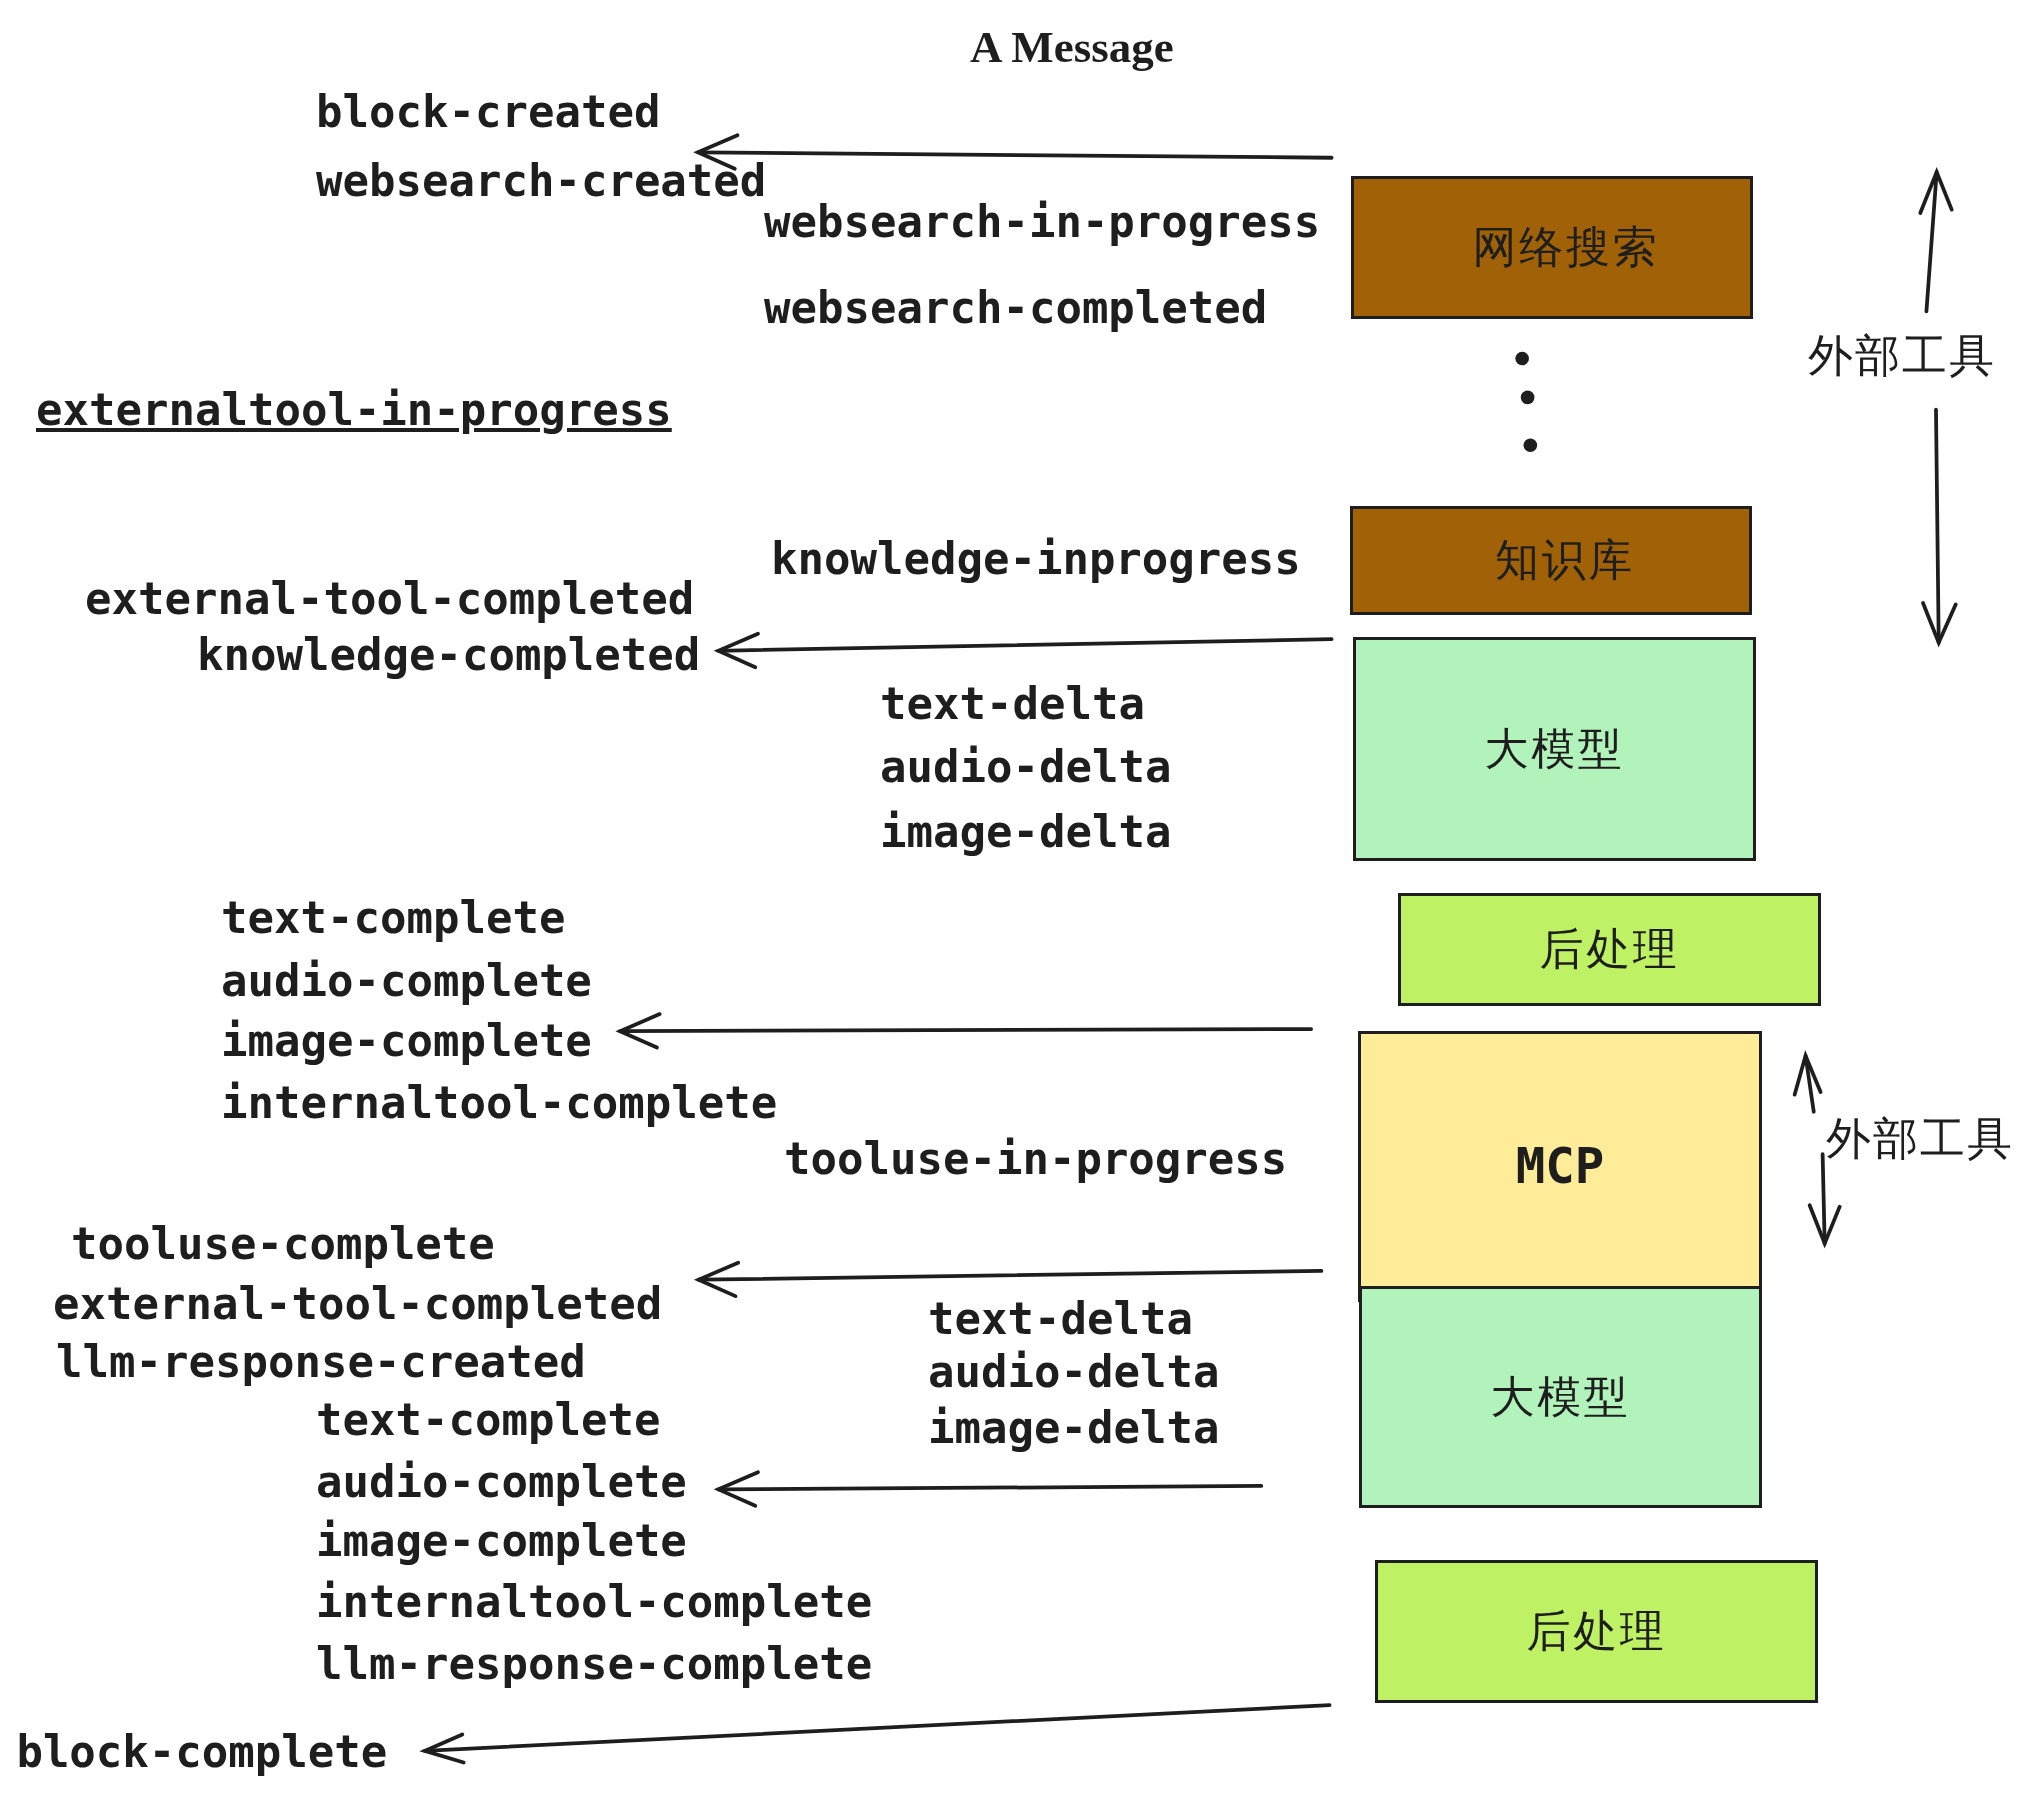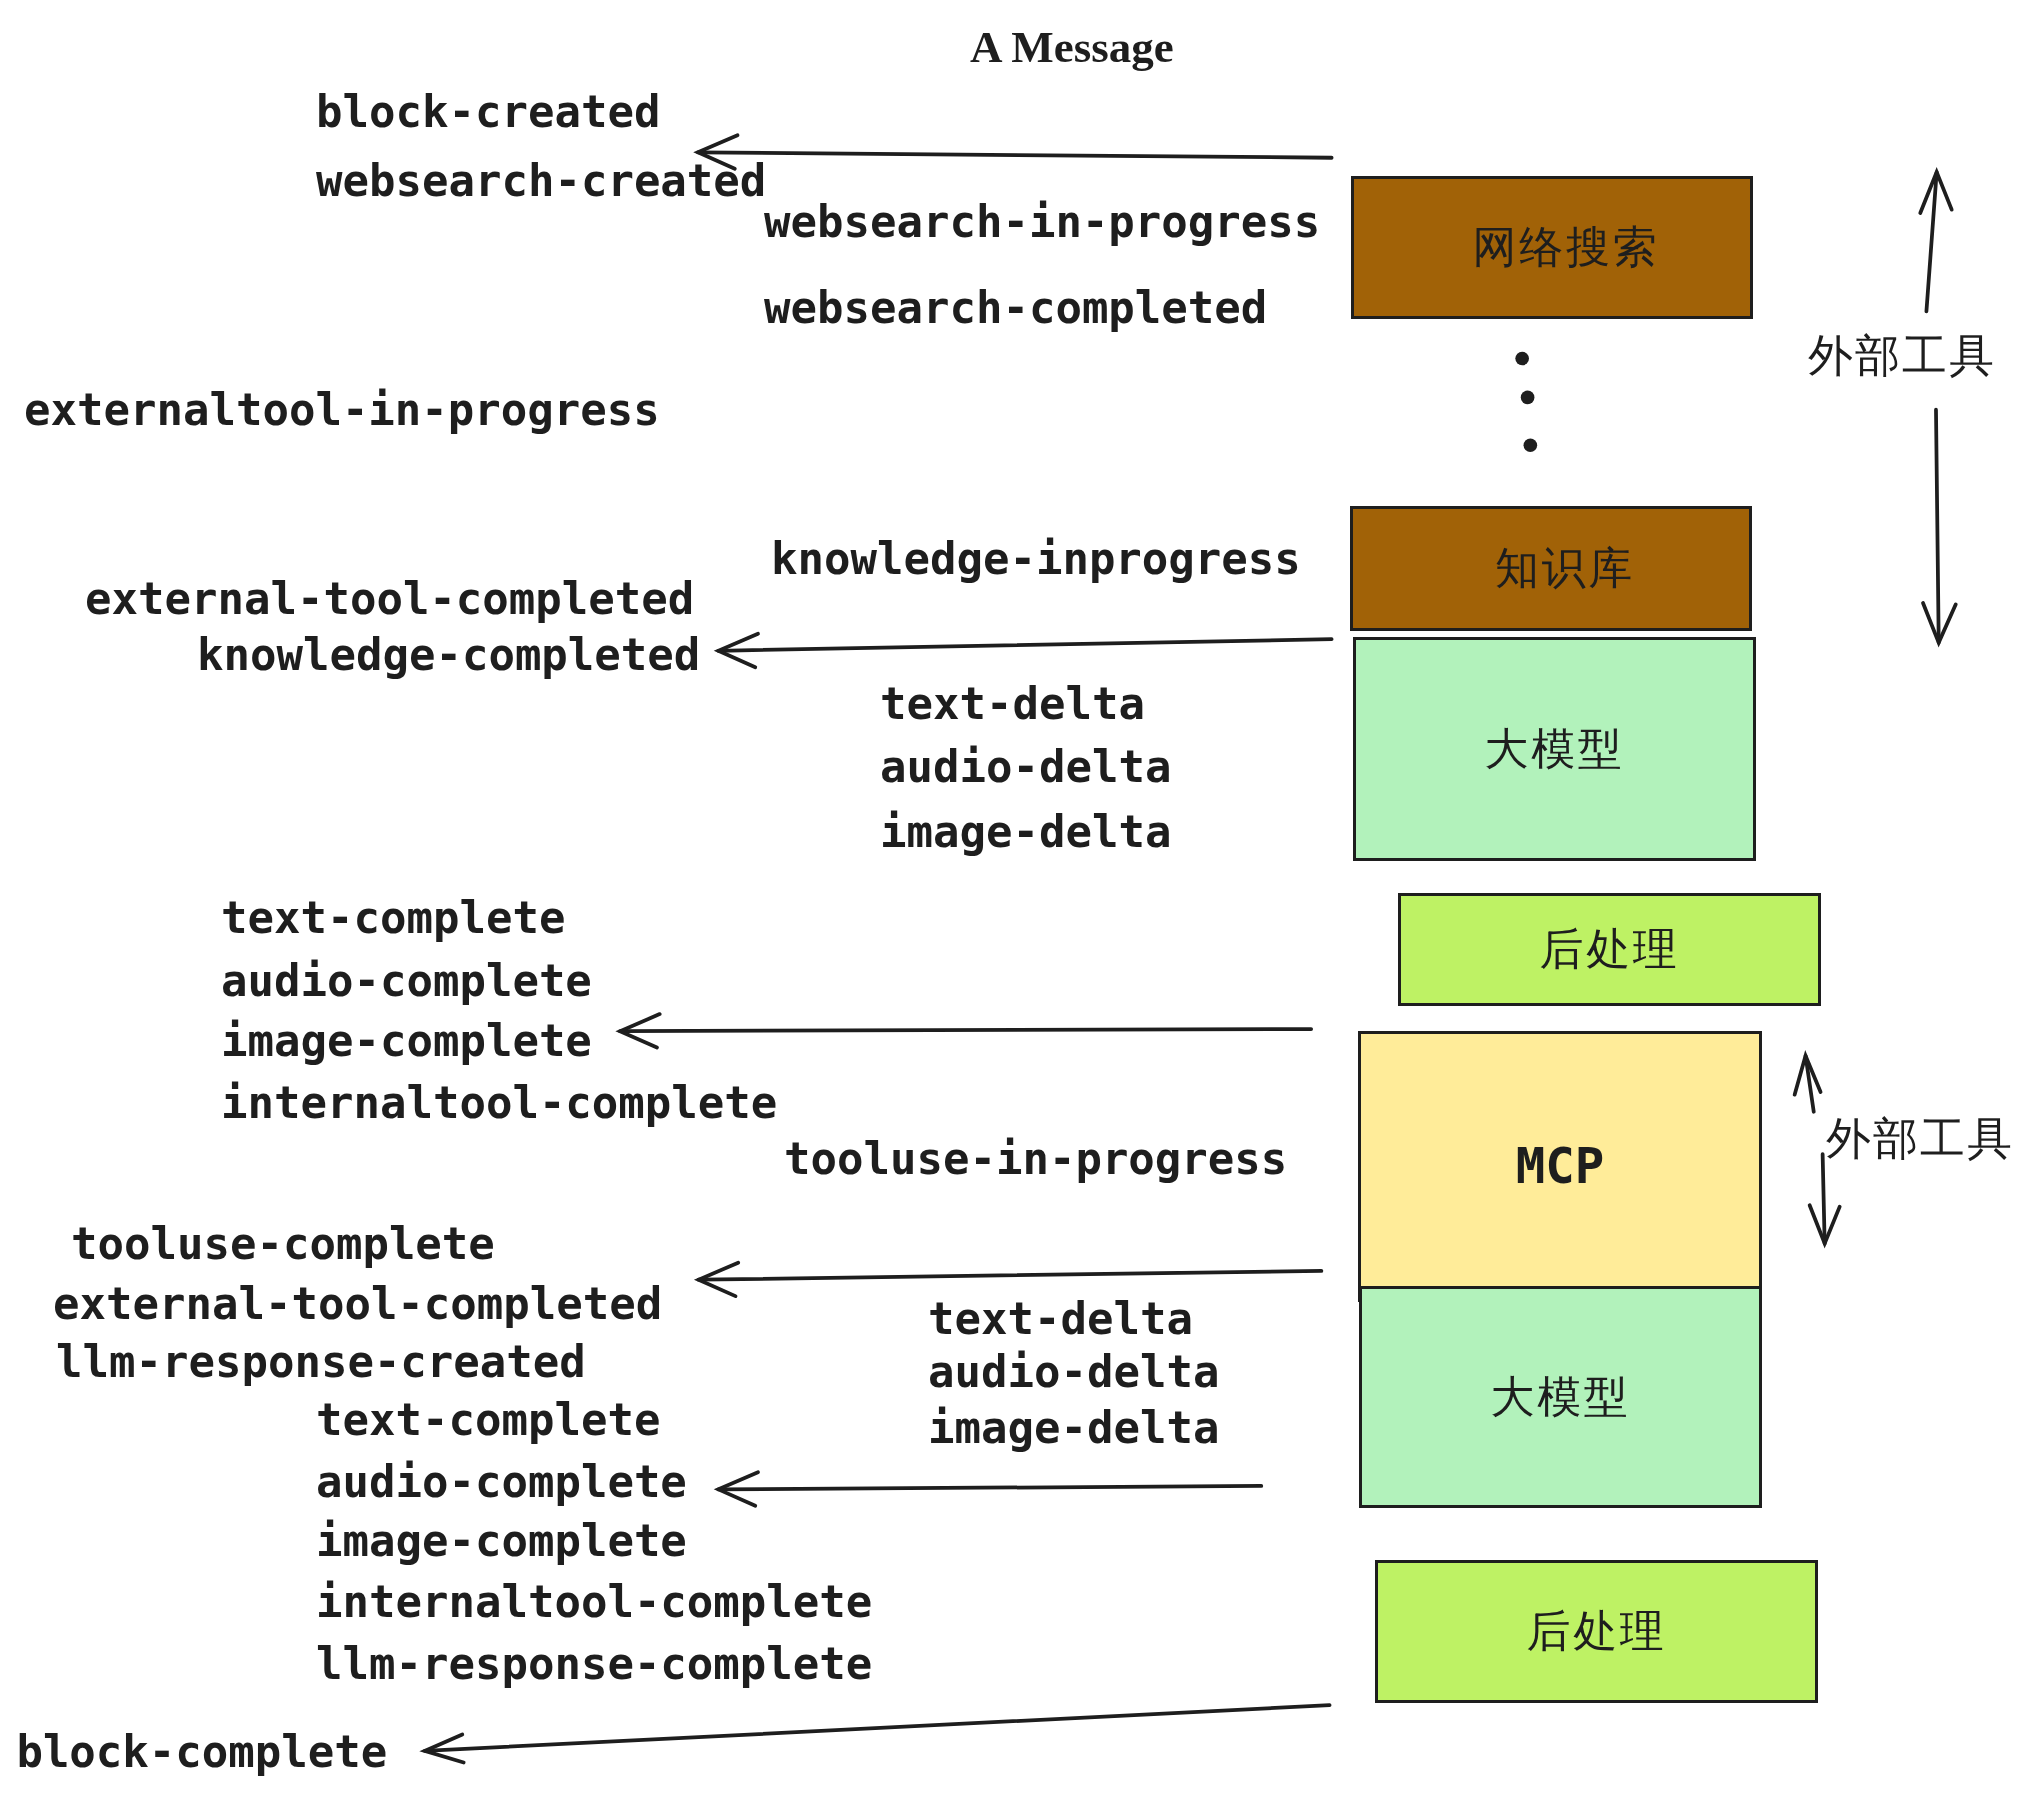--- a/index.html
+++ b/index.html
@@ -123,21 +123,21 @@
       <circle cx="2241" cy="652" r="10"></circle>
     </g>
   </svg>
 
   <div class="title" style="left:970px; top:20.5px;">A Message</div>
 
   <div class="ev" style="left:316px;  top:89px;">block-created</div>
   <div class="ev" style="left:316px;  top:158px;">websearch-created</div>
   <div class="ev" style="left:764px; top:199px;">websearch-in-progress</div>
   <div class="ev" style="left:764px; top:285px;">websearch-completed</div>
-  <div class="ev" style="left:24px;   top:387px;">externaltool-in-progress</div>
+  <div class="ev" style="left:36px;   top:387px;text-decoration:underline;">externaltool-in-progress</div>
   <div class="ev" style="left:771px; top:536px;">knowledge-inprogress</div>
   <div class="ev" style="left:85px;  top:576px;">external-tool-completed</div>
   <div class="ev" style="left:197px;  top:632px;">knowledge-completed</div>
 
   <div class="ev" style="left:880px; top:681px;">text-delta</div>
   <div class="ev" style="left:880px; top:744px;">audio-delta</div>
   <div class="ev" style="left:880px; top:809px;">image-delta</div>
 
   <div class="ev" style="left:221px;  top:895px;">text-complete</div>
   <div class="ev" style="left:221px;  top:958px;">audio-complete</div>
@@ -156,21 +156,21 @@
   <div class="ev" style="left:316px;  top:1397px;">text-complete</div>
   <div class="ev" style="left:316px;  top:1459px;">audio-complete</div>
   <div class="ev" style="left:316px;  top:1518px;">image-complete</div>
   <div class="ev" style="left:316px;  top:1579px;">internaltool-complete</div>
   <div class="ev" style="left:316px;  top:1641px;">llm-response-complete</div>
   <div class="ev" style="left:16.4px;   top:1729px;">block-complete</div>
 
   <div class="box pink" style="left:1351px; top:176px;  width:402px; height:143px;">
     <span class="zh">网络搜索</span>
   </div>
-  <div class="box pink" style="left:1350px; top:506px;  width:402px; height:125px;">
+  <div class="box pink" style="left:1350px; top:506px;  width:402px; height:109px;">
     <span class="zh">知识库</span>
   </div>
   <div class="box green" style="left:1353px; top:637px;  width:403px; height:224px;">
     <span class="zh">大模型</span>
   </div>
   <div class="box white" style="left:1368px; top:893px; width:423px; height:113px;">
     <span class="zh">后处理</span>
   </div>
   <div class="box yellow" style="left:1358px; top:1031px; width:404px; height:271px;">
     <span class="mono-box-label">MCP</span>

